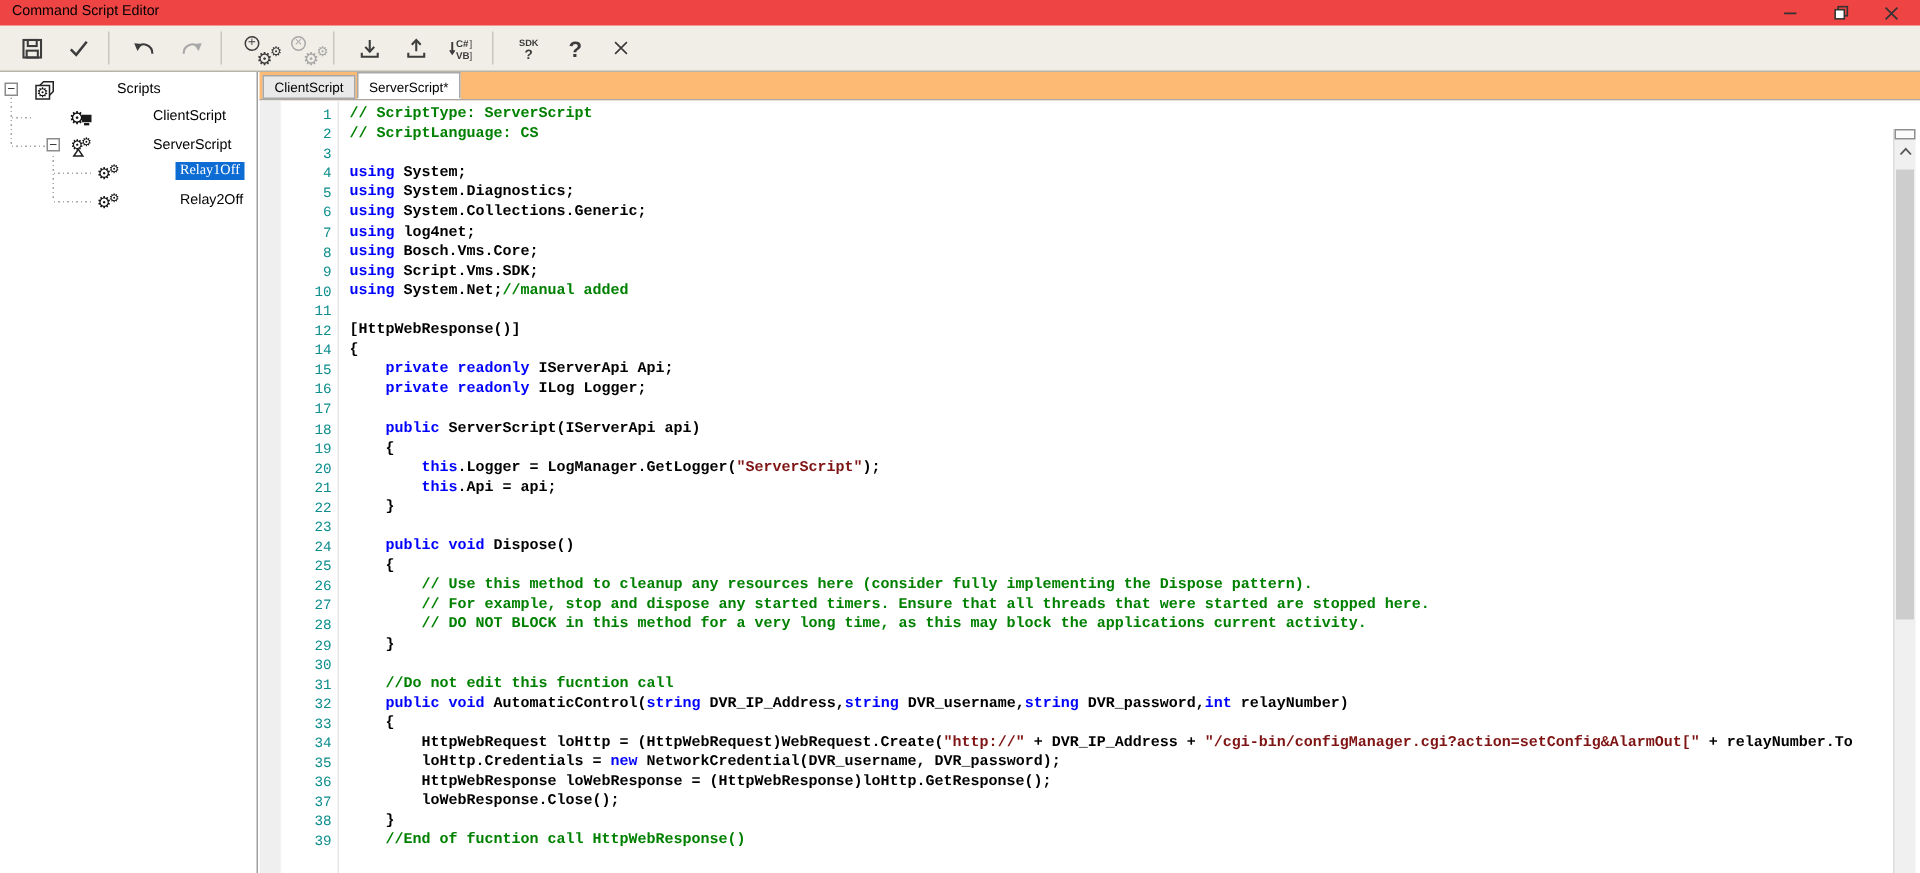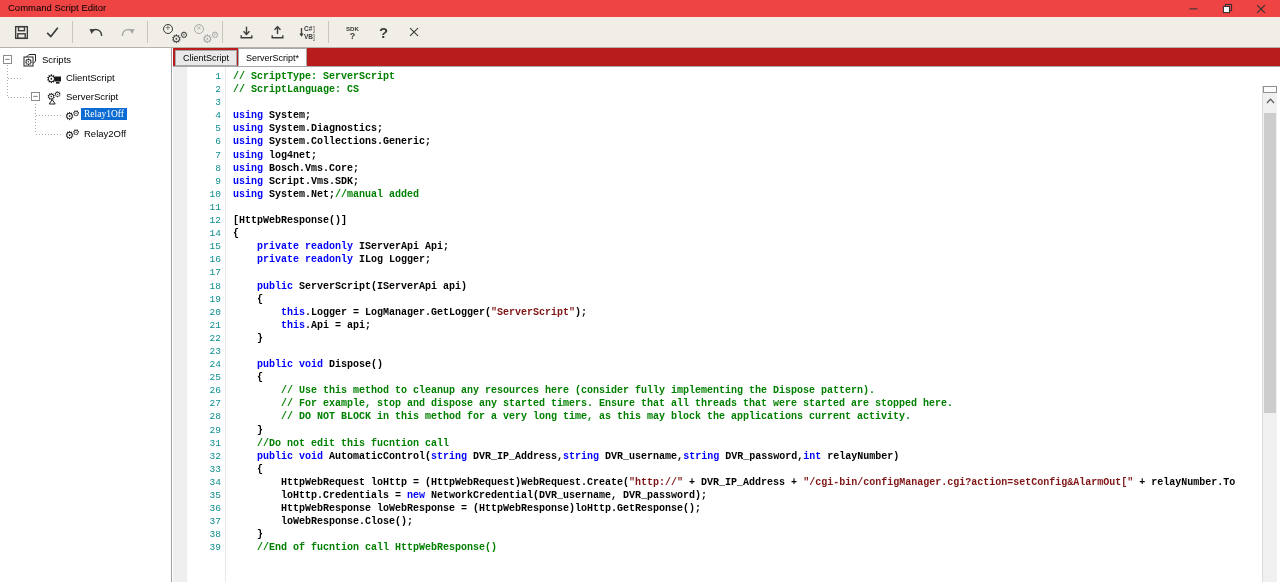--- a/index.html
+++ b/index.html
@@ -22,28 +22,28 @@
   .gp .g2{position:absolute;left:9px;top:-3px;font-size:9px;line-height:12px;}
   .gp .badge{position:absolute;right:-2px;bottom:-2px;width:8px;height:8px;border:1px solid currentColor;border-radius:50%;font-size:7px;line-height:7.5px;text-align:center;background:#f1eee7;}
 
   
   #main{position:absolute;top:48px;left:0;right:0;bottom:0;}
   #sidebar{position:absolute;left:0;top:0;bottom:0;width:172px;background:#fff;border-right:1px solid #9f9f9f;box-sizing:border-box;}
   #tree{position:absolute;inset:0;}
   .tree-row{position:absolute;left:0;right:0;height:18px;font-size:9.5px;color:#000;}
   .tree-exp{position:absolute;width:9px;height:9px;top:4px;border:1px solid #8c8c8c;background:#fff;box-sizing:border-box;font-size:9px;line-height:6px;text-align:center;color:#333;}
   .tree-ico{position:absolute;top:1px;width:16px;height:16px;}
-  .tree-label{position:absolute;top:2px;padding:1px 3px;white-space:nowrap;}
+  .tree-label{position:absolute;top:2px;padding:1px 3px;white-space:nowrap;margin-left:36px;}
   .tree-label.sel{background:#0c6cd4;color:#fff;}
   .tree-line{position:absolute;background-image:repeating-linear-gradient(to bottom,#a9a9a9 0 1px,transparent 1px 3px);width:1px;}
   .tree-line.h{background-image:repeating-linear-gradient(to right,#a9a9a9 0 1px,transparent 1px 3px);height:1px;width:auto;}
 
   
   #editor-area{position:absolute;left:173px;top:0;right:0;bottom:0;}
-  #tabstrip{position:absolute;top:0;left:0;right:0;height:19px;background:#b91c1c;border-bottom:1px solid #a8a8a8;box-sizing:border-box;padding-left:2px;}
+  #tabstrip{position:absolute;top:0;left:0;right:0;height:19px;background:#fdba74;border-bottom:1px solid #a8a8a8;box-sizing:border-box;padding-left:2px;}
   .tab{display:inline-block;vertical-align:bottom;font-size:9px;color:#000;border:1px solid #a8a8a8;background:#e9e9e9;padding:2px 7px 2px 7px;margin-top:2px;margin-right:1px;position:relative;}
   .tab.active{background:#fff;margin-top:0;padding-top:4px;border-bottom:1px solid #fff;z-index:3;}
   #editor-body{position:absolute;top:19px;left:0;right:0;bottom:0;background:#fff;overflow:hidden;}
   #gutter-strip{position:absolute;left:0;top:0;bottom:0;width:14px;background:#efefef;border-right:1px solid #fbfbfb;}
   #gutter-divider{position:absolute;left:52px;top:0;bottom:0;width:1px;background:#e8e8e8;}
   #lines{position:absolute;left:0;top:3px;right:18px;bottom:0;overflow:hidden;font-family:"Liberation Mono",monospace;font-size:10px;font-weight:700;line-height:13.1px;}
   .code-line{display:flex;height:13.1px;white-space:pre;}
   .ln{width:52px;padding-right:4px;box-sizing:border-box;text-align:right;color:#0d8d8d;flex:none;font-weight:400;font-size:9.5px;}
   .ct{padding-left:8px;flex:1;overflow:hidden;}
   .k{color:#0000ff;}
@@ -278,20 +278,21 @@
             <div class="code-line"><span class="ln">20</span><span class="ct"><span class="p">        </span><span class="k">this</span><span class="p">.Logger = LogManager.GetLogger(</span><span class="s">"ServerScript"</span><span class="p">);</span></span></div>
             <div class="code-line"><span class="ln">21</span><span class="ct"><span class="p">        </span><span class="k">this</span><span class="p">.Api = api;</span></span></div>
             <div class="code-line"><span class="ln">22</span><span class="ct"><span class="p">    }</span></span></div>
             <div class="code-line"><span class="ln">23</span><span class="ct"></span></div>
             <div class="code-line"><span class="ln">24</span><span class="ct"><span class="p">    </span><span class="k">public void </span><span class="p">Dispose()</span></span></div>
             <div class="code-line"><span class="ln">25</span><span class="ct"><span class="p">    {</span></span></div>
             <div class="code-line"><span class="ln">26</span><span class="ct"><span class="p">        </span><span class="c">// Use this method to cleanup any resources here (consider fully implementing the Dispose pattern).</span></span></div>
             <div class="code-line"><span class="ln">27</span><span class="ct"><span class="p">        </span><span class="c">// For example, stop and dispose any started timers. Ensure that all threads that were started are stopped here.</span></span></div>
             <div class="code-line"><span class="ln">28</span><span class="ct"><span class="p">        </span><span class="c">// DO NOT BLOCK in this method for a very long time, as this may block the applications current activity.</span></span></div>
             <div class="code-line"><span class="ln">29</span><span class="ct"><span class="p">    }</span></span></div>
+            <div class="code-line"><span class="ln">30</span><span class="ct"></span></div>
             <div class="code-line"><span class="ln">31</span><span class="ct"><span class="p">    </span><span class="c">//Do not edit this fucntion call</span></span></div>
             <div class="code-line"><span class="ln">32</span><span class="ct"><span class="p">    </span><span class="k">public void </span><span class="p">AutomaticControl(</span><span class="k">string </span><span class="p">DVR_IP_Address,</span><span class="k">string </span><span class="p">DVR_username,</span><span class="k">string </span><span class="p">DVR_password,</span><span class="k">int </span><span class="p">relayNumber)</span></span></div>
             <div class="code-line"><span class="ln">33</span><span class="ct"><span class="p">    {</span></span></div>
             <div class="code-line"><span class="ln">34</span><span class="ct"><span class="p">        HttpWebRequest loHttp = (HttpWebRequest)WebRequest.Create(</span><span class="s">"http://"</span><span class="p"> + DVR_IP_Address + </span><span class="s">"/cgi-bin/configManager.cgi?action=setConfig&amp;AlarmOut["</span><span class="p"> + relayNumber.To</span></span></div>
             <div class="code-line"><span class="ln">35</span><span class="ct"><span class="p">        loHttp.Credentials = </span><span class="k">new </span><span class="p">NetworkCredential(DVR_username, DVR_password);</span></span></div>
             <div class="code-line"><span class="ln">36</span><span class="ct"><span class="p">        HttpWebResponse loWebResponse = (HttpWebResponse)loHttp.GetResponse();</span></span></div>
             <div class="code-line"><span class="ln">37</span><span class="ct"><span class="p">        loWebResponse.Close();</span></span></div>
             <div class="code-line"><span class="ln">38</span><span class="ct"><span class="p">    }</span></span></div>
             <div class="code-line"><span class="ln">39</span><span class="ct"><span class="p">    </span><span class="c">//End of fucntion call HttpWebResponse()</span></span></div>
           </div>

